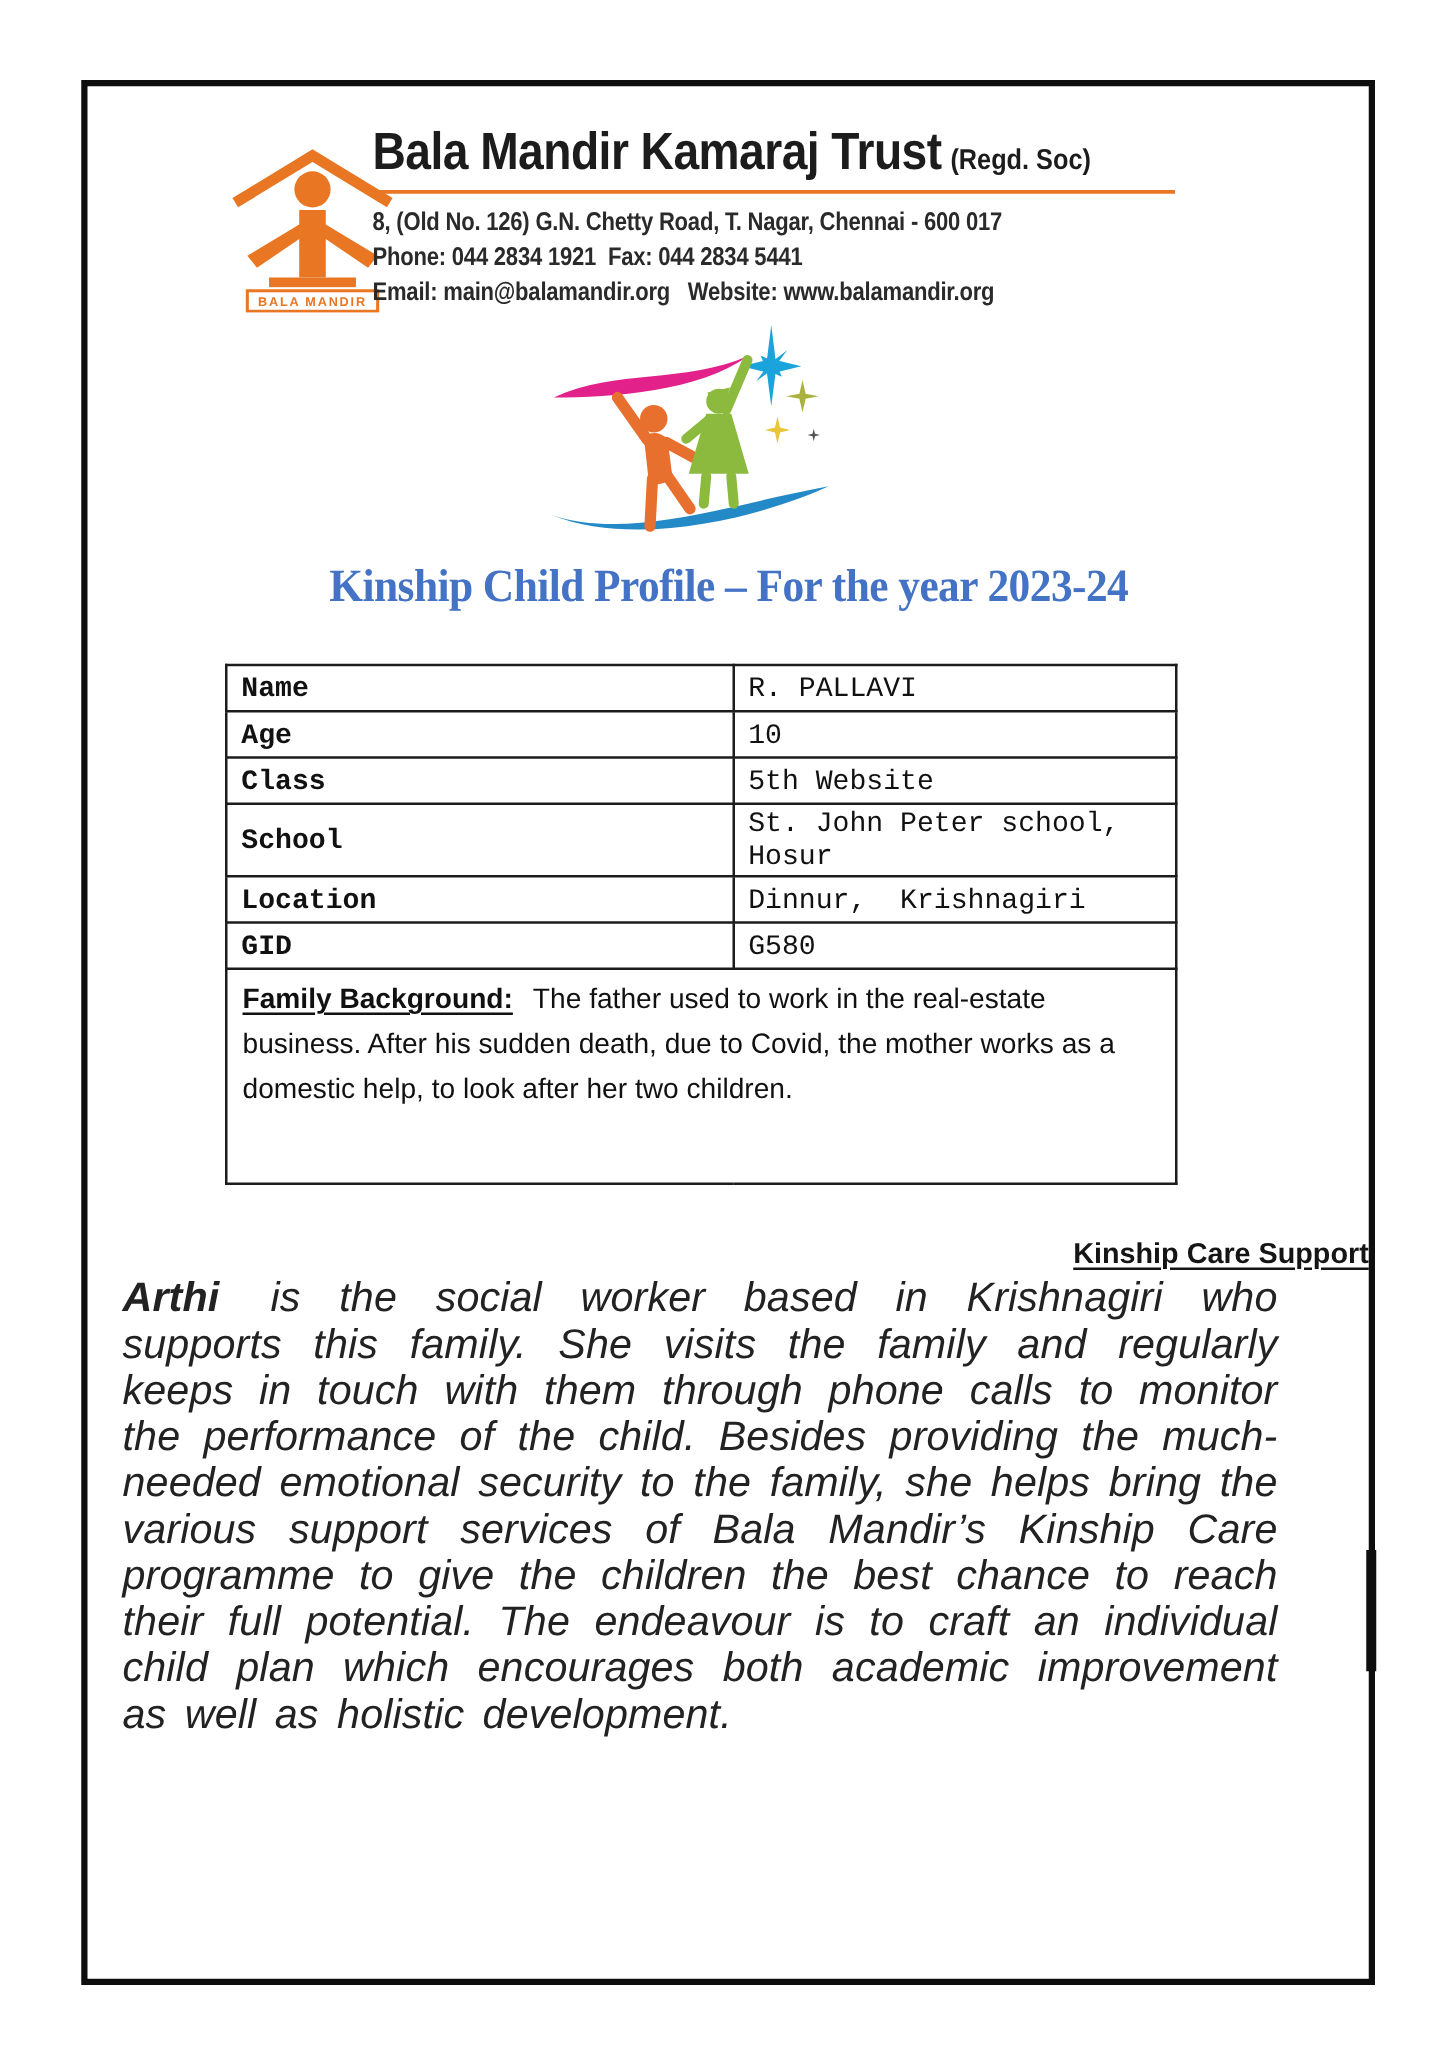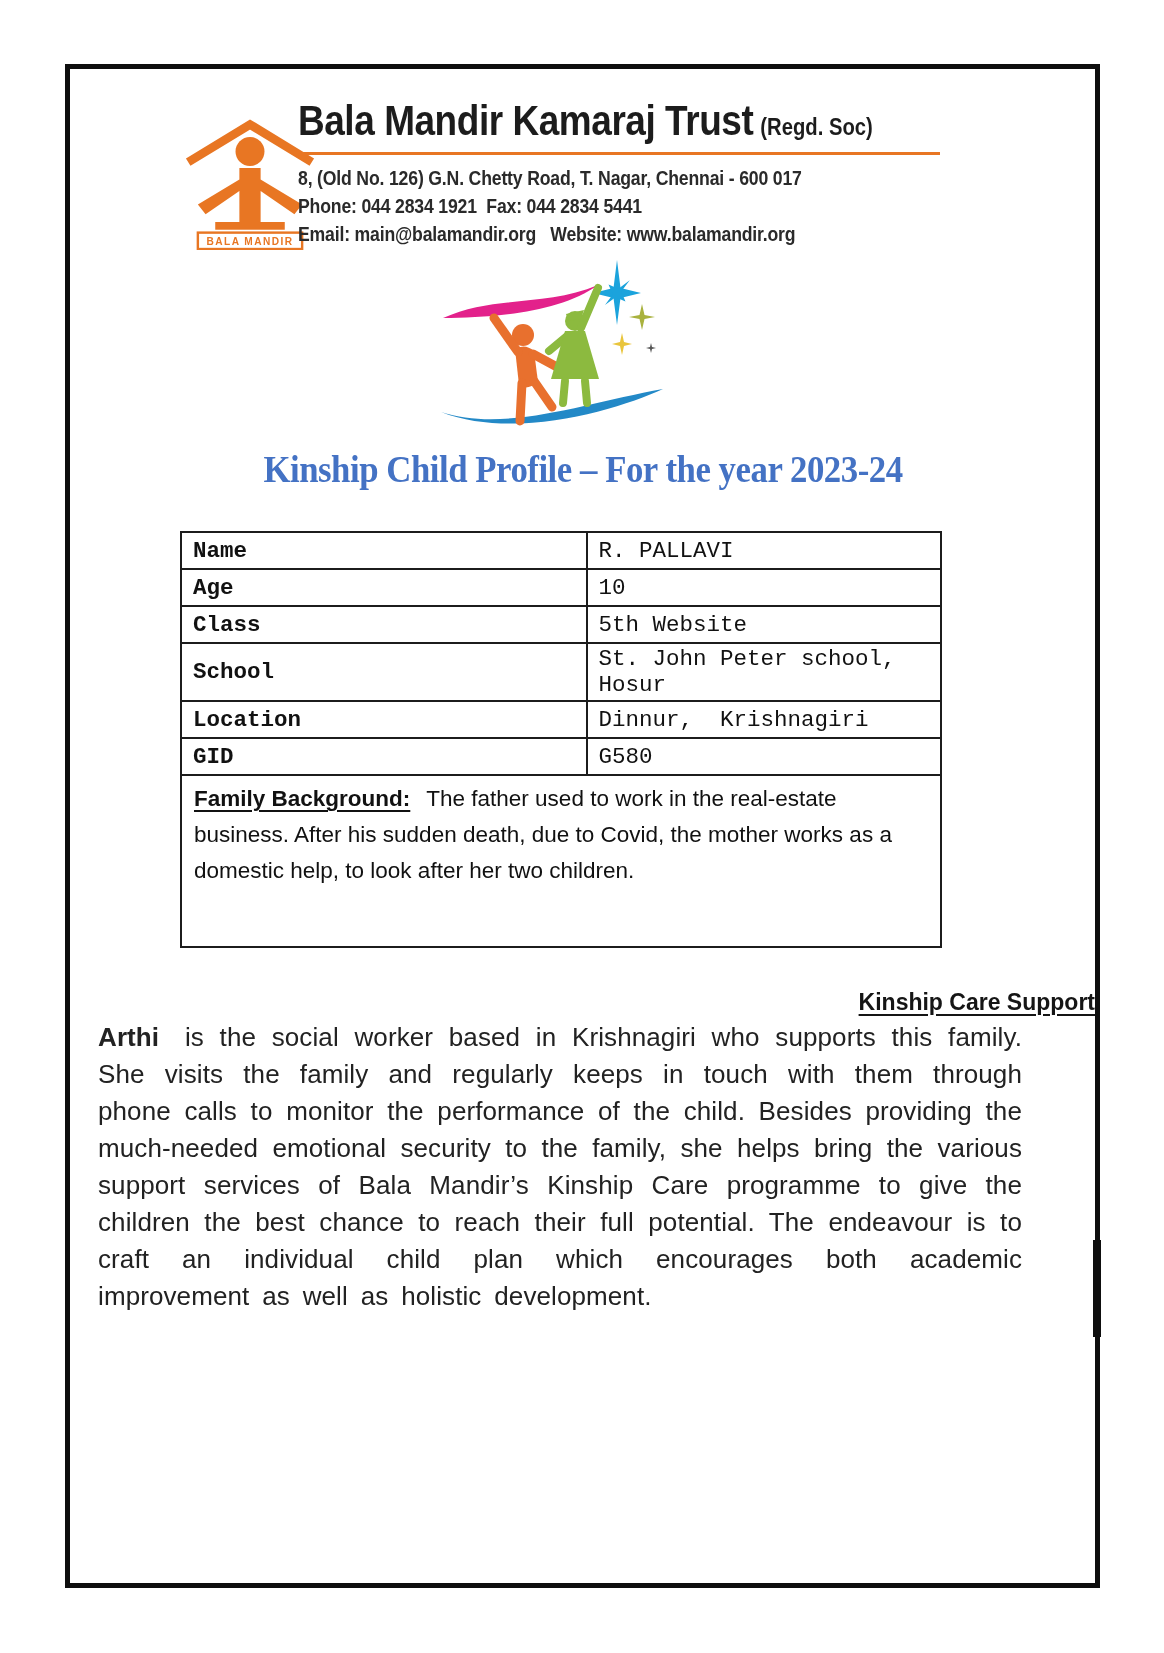--- a/index.html
+++ b/index.html
@@ -47,21 +47,21 @@
     text-underline-offset:4px; margin-right:16px;text-align:right;
   }
   
   .section-heading { position:absolute; left:0; top:896px; width:100%; text-align:right;margin-top:24px; }
   .section-heading span {
     font-size:23px; font-weight:bold; color:#151515;
     text-decoration:underline; text-decoration-thickness:2px; text-underline-offset:4px;
   }
   .support-para {
     position:absolute; left:28px; top:950px; width:924px;
-    font-size:26px; line-height:37px; color:#222;
+    font-style:italic; font-size:33px; line-height:37px; color:#222;
     text-align:justify; word-spacing:5.5px; letter-spacing:0.1px;
   }
   .support-lead { font-weight:bold; margin-right:10px; }
   .scan-artifact { position:absolute; right:-6px; top:1171px; width:8px; height:97px; background:#0e0e0e; }
 </style>
 </head>
 <body>
 
 <div id="page">
   <div class="page-frame">

